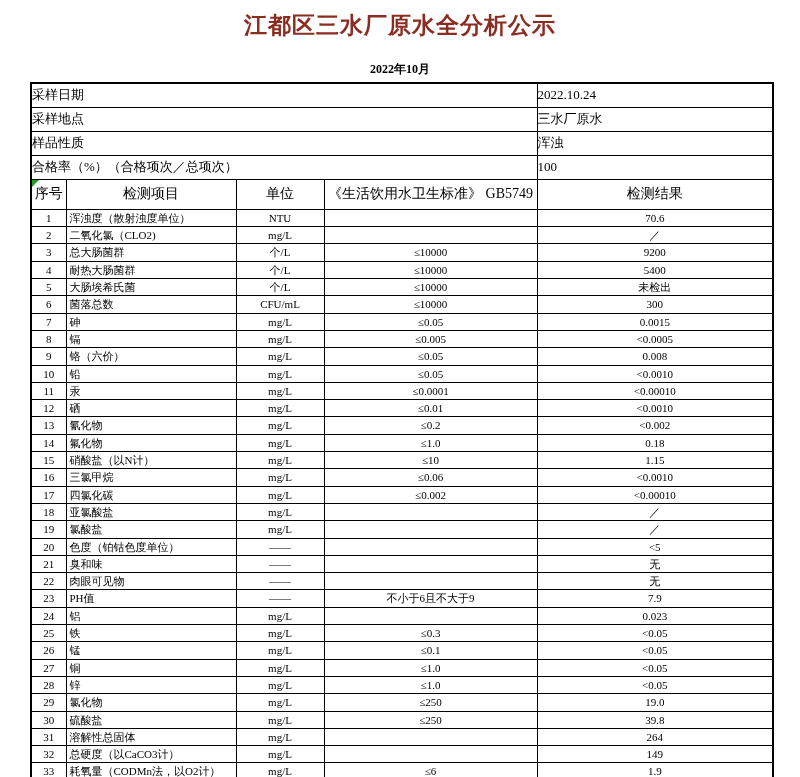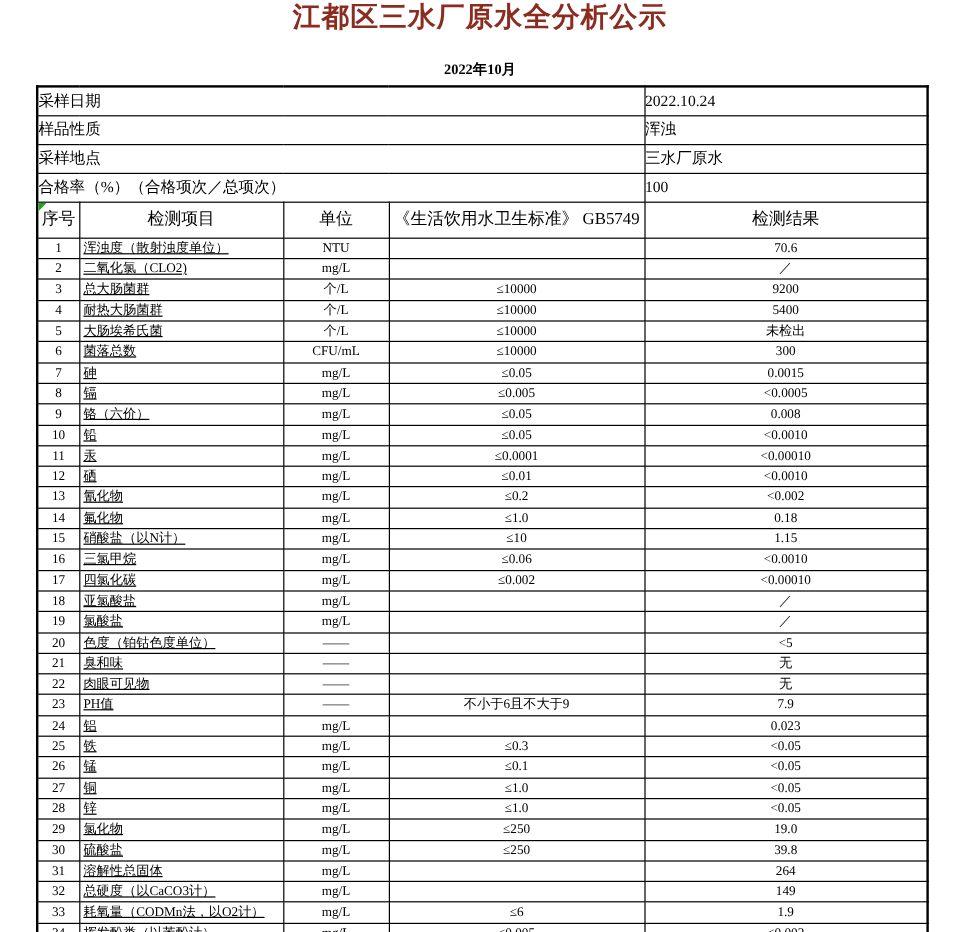--- a/index.html
+++ b/index.html
@@ -10,21 +10,21 @@
   .page {
     position: relative;
     width: 800px;
     height: 777px;
     background: #ffffff;
     font-family: "Liberation Serif", "DejaVu Serif", serif;
     color: #000000;
     overflow: hidden;
   }
   .title {
-    padding-top: 0;
+    padding-top: 11px;
     text-align: center;
     font-size: 23px;
     font-weight: bold;
     color: var(--title, #8b2c21);
     letter-spacing: 1px;
     line-height: 1.3;
   }
   .subtitle {
     text-align: center;
     font-size: 12px;
@@ -68,21 +68,20 @@
   
   .data-row td {
     height: 16.3px;
     line-height: 16.3px;
     font-size: 11px;
     text-align: center;
   }
   .data-row td.cell-item {
     text-align: left;
     padding-left: 3px;
-    text-decoration: underline;
   }
   .corner-marker {
     position: absolute;
     left: 0;
     top: 0;
     width: 0;
     height: 0;
     border-top: 7px solid var(--marker_green, #22a022);
     border-right: 7px solid transparent;
   }
@@ -105,27 +104,27 @@
     </colgroup>
 
     <tbody>
 
         <tr class="info-row">
           <td colspan="4" class="info-label">采样日期</td>
           <td class="info-value">2022.10.24</td>
         </tr>
 
         <tr class="info-row">
+          <td colspan="4" class="info-label">采样地点</td>
+          <td class="info-value">三水厂原水</td>
+        </tr>
+
+        <tr class="info-row">
           <td colspan="4" class="info-label">样品性质</td>
           <td class="info-value">浑浊</td>
-        </tr>
-
-        <tr class="info-row">
-          <td colspan="4" class="info-label">采样地点</td>
-          <td class="info-value">三水厂原水</td>
         </tr>
 
         <tr class="info-row">
           <td colspan="4" class="info-label">合格率（%）（合格项次／总项次）</td>
           <td class="info-value">100</td>
         </tr>
       </tbody>
 
     <tbody>
       <tr class="cols-row">

